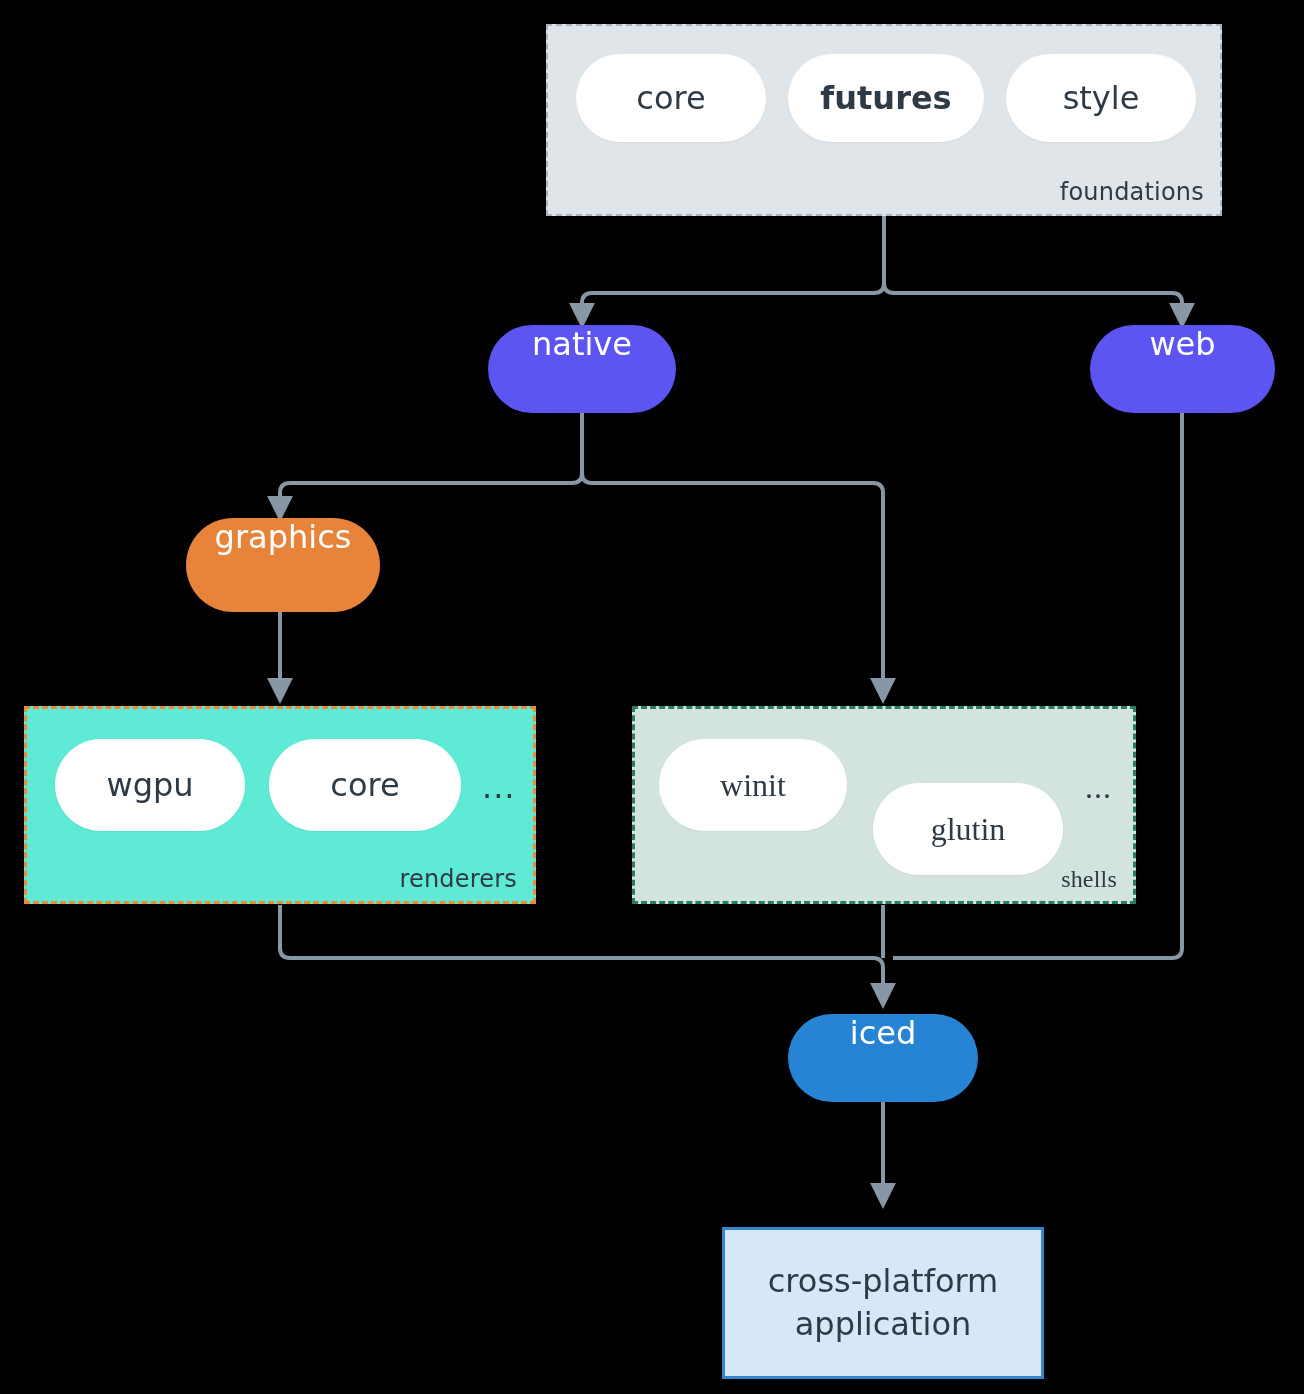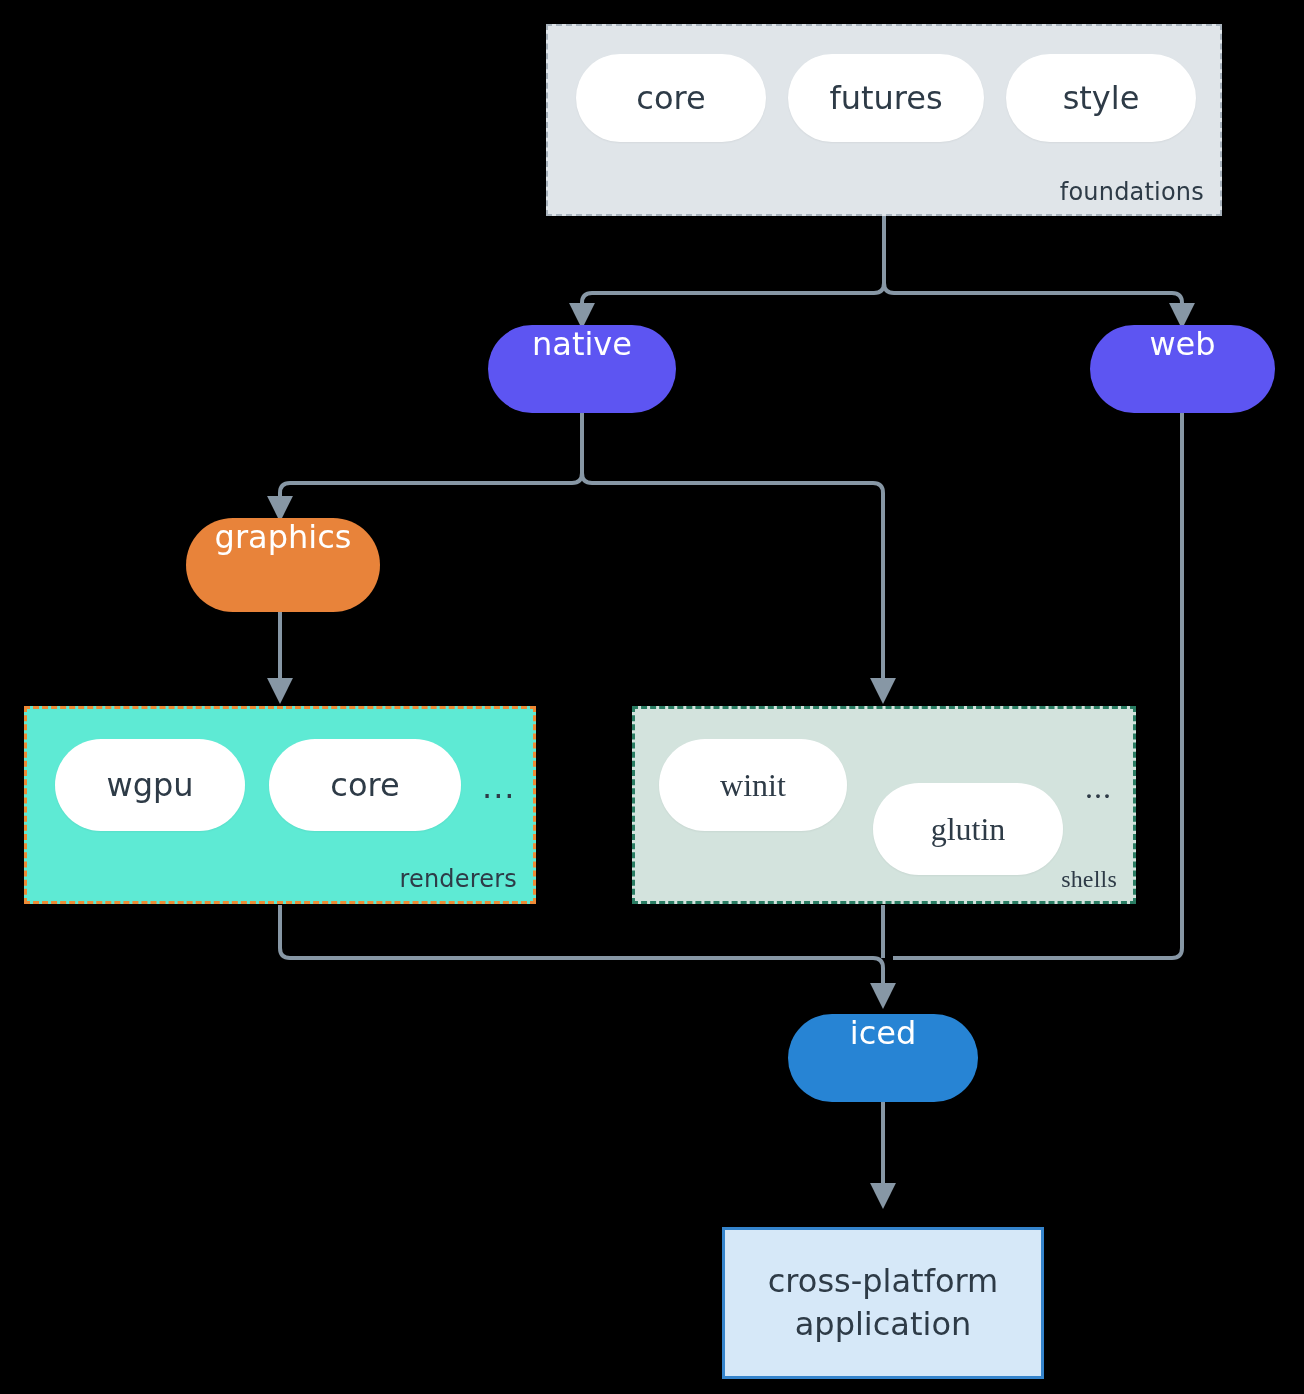--- a/index.html
+++ b/index.html
@@ -128,21 +128,21 @@
       <path d="M 1182 413 L 1182 948 Q 1182 958 1172 958 L 893 958"></path>
 
       <path d="M 883 1102 L 883 1205" marker-end="url(#arrow)"></path>
     </g>
   </svg>
 
   <div class="group-box group-foundations" style="left:546px; top:24px; width:676px; height:192px;">
     <div class="pill-white" style="left:28px; top:28px; width:190px; height:88px;">
       <span>core</span>
     </div>
-    <div class="pill-white" style="left:240px; top:28px; width:196px; height:88px;">
+    <div class="pill-white" style="left:240px; top:28px; width:196px; height:88px;font-weight:bold;">
       <span>futures</span>
     </div>
     <div class="pill-white" style="left:458px; top:28px; width:190px; height:88px;">
       <span>style</span>
     </div>
     <div class="group-label">foundations</div>
   </div>
 
   <div class="stadium node-native" style="left:488px; top:325px; width:188px; height:88px;">
     <span>native</span>

